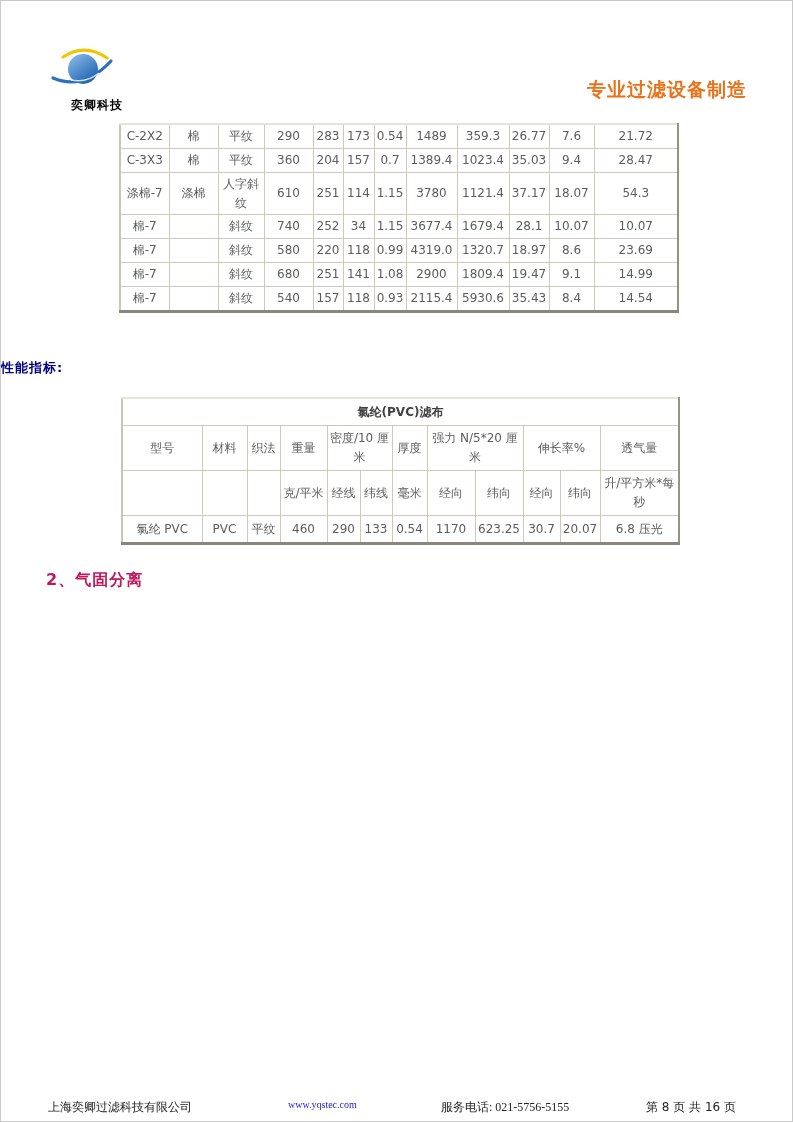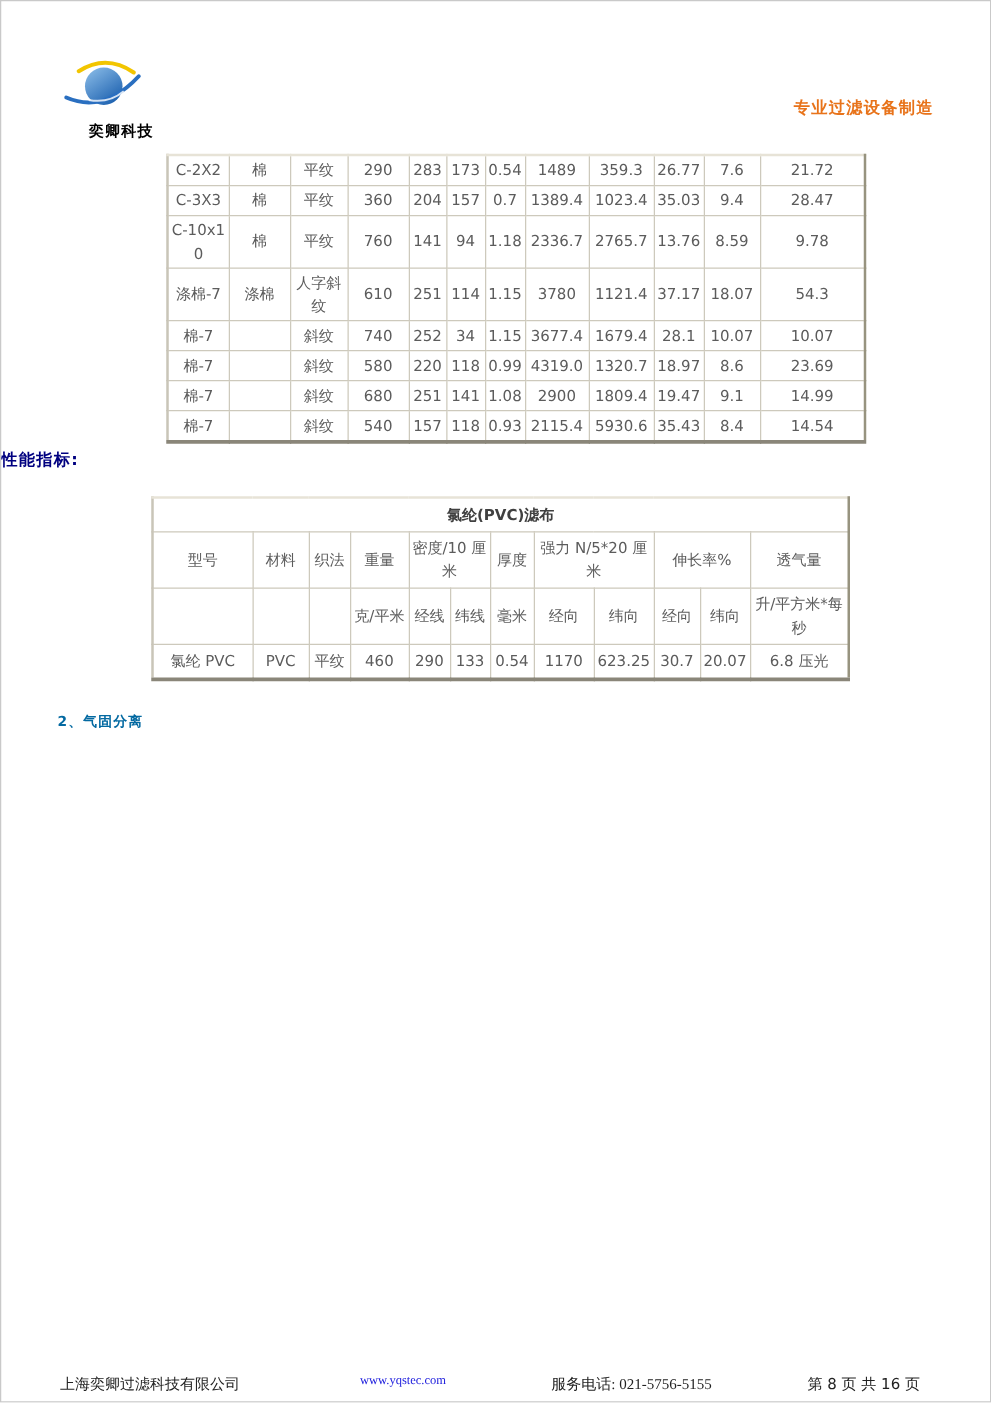--- a/index.html
+++ b/index.html
@@ -6,47 +6,47 @@
   .page{
     position:relative;width:793px;height:1122px;margin:0 auto;
     background:#fff;border:1px solid #c9c9c9;box-sizing:border-box;
     font-family:"DejaVu Sans","Liberation Sans",sans-serif;overflow:hidden;
   }
   
   .logo{position:absolute;left:46px;top:44px;width:110px;}
   .logo-text{color:#000000;font-weight:bold;font-size:12px;letter-spacing:1px;margin-top:-2px;margin-left:24px;}
   .slogan{
     position:absolute;top:76px;right:45px;
-    color:#e8731a;font-size:13px;font-weight:bold;letter-spacing:1px;
+    color:#e8731a;font-size:19px;font-weight:bold;letter-spacing:1px;
   }
   
   table.grid{
     border-collapse:collapse;table-layout:fixed;
     font-size:12px;color:#5c5c5c;text-align:center;
     border-top:2px solid #e7e3d7;border-left:2px solid #c9c5b8;
     border-right:2px solid #97937f;border-bottom:3px solid #8a8679;
     background:#fff;
   }
   table.grid td{
     border:1px solid #cdc9bc;padding:2px 1px;line-height:1.55;
     word-break:break-all;overflow:hidden;
   }
-  #table1{position:absolute;left:132px;top:122px;width:558px;}
+  #table1{position:absolute;left:118px;top:122px;width:558px;}
   #table1 td{height:19px;}
   #table2{position:absolute;left:120px;top:396px;width:557px;}
   #table2 .t2-title{font-weight:bold;color:#404040;height:22px;}
   #table2 .h-row td{height:40px;}
   #table2 .d-row-holder td{height:22px;}
   .perf-label{
     position:absolute;left:0;top:358px;width:100%;text-align:left;
     color:#000080;font-weight:bold;font-size:13px;letter-spacing:1px;
   }
   .section-heading{
     position:absolute;left:45px;top:569px;
-    color:#0369a1;font-weight:bold;font-size:11px;letter-spacing:1px;
+    color:#be185d;font-weight:bold;font-size:16px;letter-spacing:1px;
   }
   
   .footer{position:absolute;left:0;top:1098px;width:100%;height:20px;font-size:12px;color:#222;}
   .f-company{position:absolute;left:47px;top:0;}
   .f-site{position:absolute;left:287px;top:0;color:#2020dd;font-family:"Liberation Serif","DejaVu Serif",serif;font-size:10px;text-decoration:none;}
   .f-phone{position:absolute;left:440px;top:0;font-family:"Liberation Serif","DejaVu Serif",serif;}
   .f-page{position:absolute;left:645px;top:0;}
 </style>
 </head>
 <body>
@@ -108,34 +108,20 @@
           <td>平纹</td>
           <td>360</td>
           <td>204</td>
           <td>157</td>
           <td>0.7</td>
           <td>1389.4</td>
           <td>1023.4</td>
           <td>35.03</td>
           <td>9.4</td>
           <td>28.47</td>
-        </tr>
-        <tr>
-          <td>C-10x10</td>
-          <td>棉</td>
-          <td>平纹</td>
-          <td>760</td>
-          <td>141</td>
-          <td>94</td>
-          <td>1.18</td>
-          <td>2336.7</td>
-          <td>2765.7</td>
-          <td>13.76</td>
-          <td>8.59</td>
-          <td>9.78</td>
         </tr>
         <tr>
           <td>涤棉-7</td>
           <td>涤棉</td>
           <td>人字斜纹</td>
           <td>610</td>
           <td>251</td>
           <td>114</td>
           <td>1.15</td>
           <td>3780</td>

